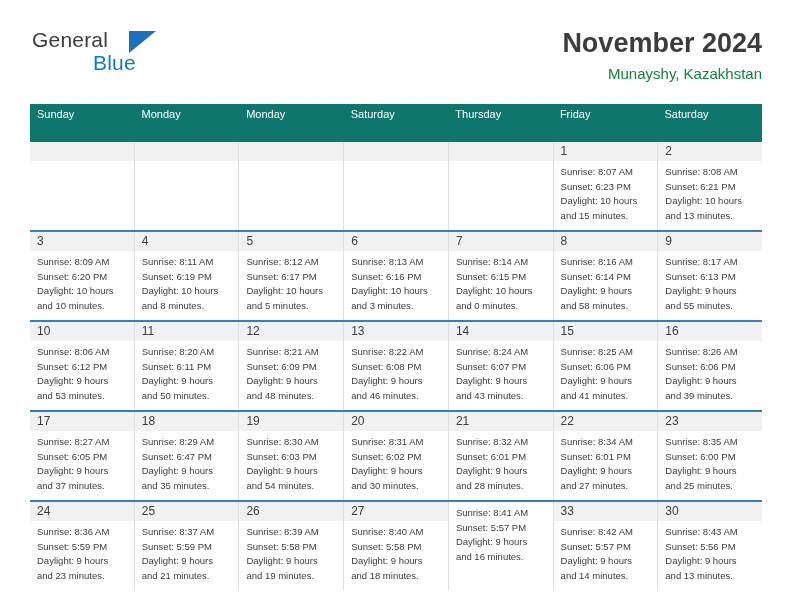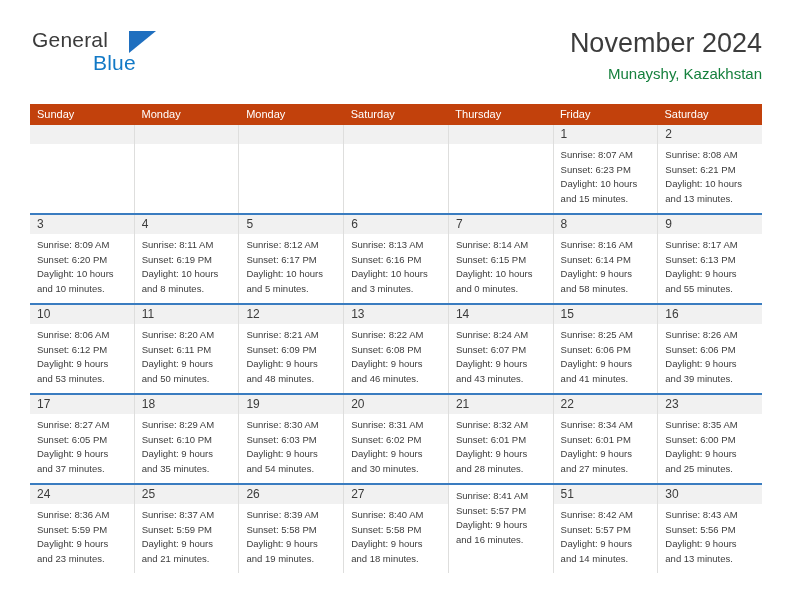--- a/index.html
+++ b/index.html
@@ -66,43 +66,43 @@
   }
   .title-block {
     position: absolute;
     right: 0;
     top: 0;
     text-align: right;
   }
   .cal-title {
     font-size: 27px;
     color: #3c3c3c;
-    font-weight: normal;
+    font-weight: bold;
     line-height: 34px;
     white-space: nowrap;
   }
   .cal-subtitle {
     font-size: 15px;
     color: #15803d;
     line-height: 22px;
     margin-top: 3px;
     white-space: nowrap;
   }
 
   
   .calendar {
     position: absolute;
     left: 30px;
     top: 104px;
     width: 732px;
   }
   .weekday-row {
     display: flex;
-    background: #c2410c;
-    height: 21px;
+    background: #0f766e;
+    height: 38px;
   }
   .weekday {
     flex: 1 1 0;
     color: #ffffff;
     font-size: 11px;
     line-height: 21px;
     padding-left: 7px;
     box-sizing: border-box;
     white-space: nowrap;
   }
@@ -403,21 +403,21 @@
               <div class="day-line">Daylight: 9 hours</div>
               <div class="day-line">and 37 minutes.</div>
             </div>
           </div>
           <div class="day-cell">
             <div class="day-num-strip">
               <div class="day-num">18</div>
             </div>
             <div class="day-body">
               <div class="day-line">Sunrise: 8:29 AM</div>
-              <div class="day-line">Sunset: 6:10 PM</div>
+              <div class="day-line">Sunset: 6:47 PM</div>
               <div class="day-line">Daylight: 9 hours</div>
               <div class="day-line">and 35 minutes.</div>
             </div>
           </div>
           <div class="day-cell">
             <div class="day-num-strip">
               <div class="day-num">19</div>
             </div>
             <div class="day-body">
               <div class="day-line">Sunrise: 8:30 AM</div>
@@ -519,21 +519,21 @@
           <div class="day-cell">
             <div class="day-body">
               <div class="day-line">Sunrise: 8:41 AM</div>
               <div class="day-line">Sunset: 5:57 PM</div>
               <div class="day-line">Daylight: 9 hours</div>
               <div class="day-line">and 16 minutes.</div>
             </div>
           </div>
           <div class="day-cell">
             <div class="day-num-strip">
-              <div class="day-num">51</div>
+              <div class="day-num">33</div>
             </div>
             <div class="day-body">
               <div class="day-line">Sunrise: 8:42 AM</div>
               <div class="day-line">Sunset: 5:57 PM</div>
               <div class="day-line">Daylight: 9 hours</div>
               <div class="day-line">and 14 minutes.</div>
             </div>
           </div>
           <div class="day-cell">
             <div class="day-num-strip">

